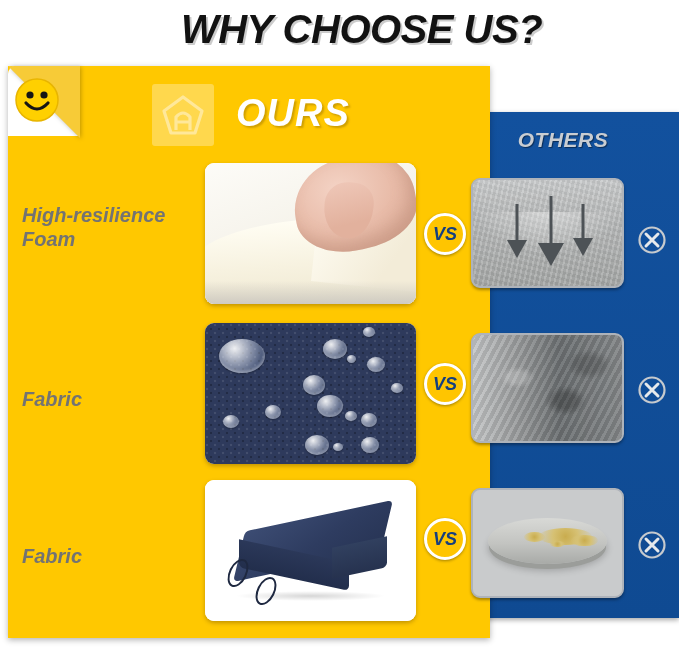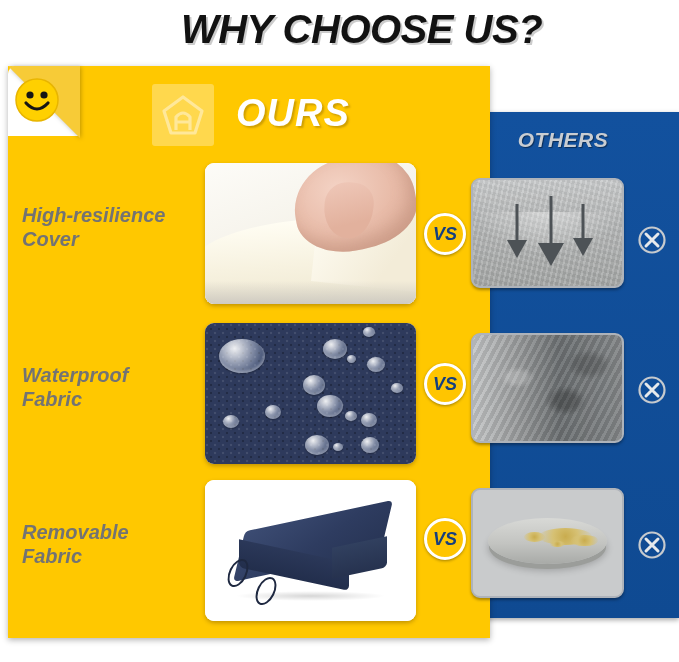--- a/index.html
+++ b/index.html
@@ -252,21 +252,21 @@
 
 <svg class="smiley" viewBox="0 0 48 48">
   <circle cx="24" cy="24" r="21" fill="#FFD000" stroke="#E8B500" stroke-width="1.5"></circle>
   <circle cx="17" cy="19" r="3.6" fill="#151515"></circle>
   <circle cx="31" cy="19" r="3.6" fill="#151515"></circle>
   <path d="M13 27 Q24 39 35 27" fill="none" stroke="#151515" stroke-width="3.2" stroke-linecap="round"></path>
 </svg>
 
 <div class="feature-label" style="top:203px;">
   <span>High-resilience</span><br>
-  <span>Cover</span>
+  <span>Foam</span>
 </div>
 
 <div class="ours-card" style="top:163px;">
   <div class="pic">
     <div class="foam-bg"></div>
     <div class="foam-slab"></div>
     <div class="foam-edge"></div>
     <div class="foam-shadow"></div>
     <div class="hand">
         <div class="finger"></div>
@@ -295,21 +295,21 @@
     </div>
   </div>
 </div>
 
 <svg class="xmark" viewBox="0 0 30 30" style="top:225px;">
   <circle cx="15" cy="15" r="12.5" fill="none" stroke="#C6CACE" stroke-width="2.2"></circle>
   <path d="M9 9 L21 21 M21 9 L9 21" stroke="#E6E9EC" stroke-width="3" stroke-linecap="round"></path>
 </svg>
 
 <div class="feature-label" style="top:363px;">
-  <span>Waterproof</span><br>
+  <br>
   <span>Fabric</span>
 </div>
 
 <div class="ours-card" style="top:323px;">
   <div class="pic">
     <div class="fabric-bg"></div>
     <div class="fabric-weave"></div>
     <div class="drop" style="left:14px;top:16px;width:46px;height:34px;"></div>
     <div class="drop" style="left:118px;top:16px;width:24px;height:20px;"></div>
     <div class="drop" style="left:158px;top:4px;width:12px;height:10px;"></div>
@@ -336,21 +336,21 @@
     <div class="wet-tex"></div>
   </div>
 </div>
 
 <svg class="xmark" viewBox="0 0 30 30" style="top:375px;">
   <circle cx="15" cy="15" r="12.5" fill="none" stroke="#C6CACE" stroke-width="2.2"></circle>
   <path d="M9 9 L21 21 M21 9 L9 21" stroke="#E6E9EC" stroke-width="3" stroke-linecap="round"></path>
 </svg>
 
 <div class="feature-label" style="top:520px;">
-  <span>Removable</span><br>
+  <br>
   <span>Fabric</span>
 </div>
 
 <div class="ours-card" style="top:480px;">
   <div class="pic">
     <div class="cush-bg"></div>
     <div class="cush-shadow"></div>
     <div class="cush-top"></div>
     <div class="cush-front"></div>
     <div class="cush-side"></div>

